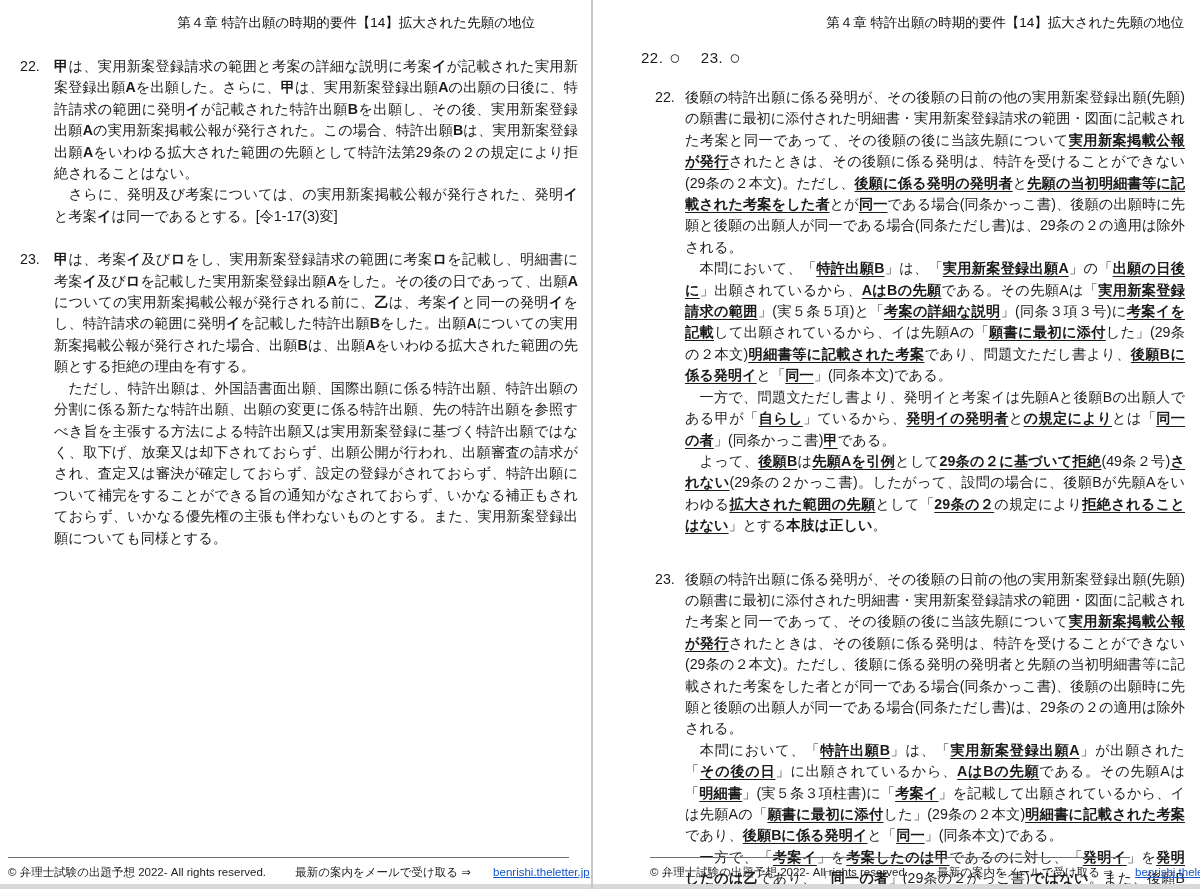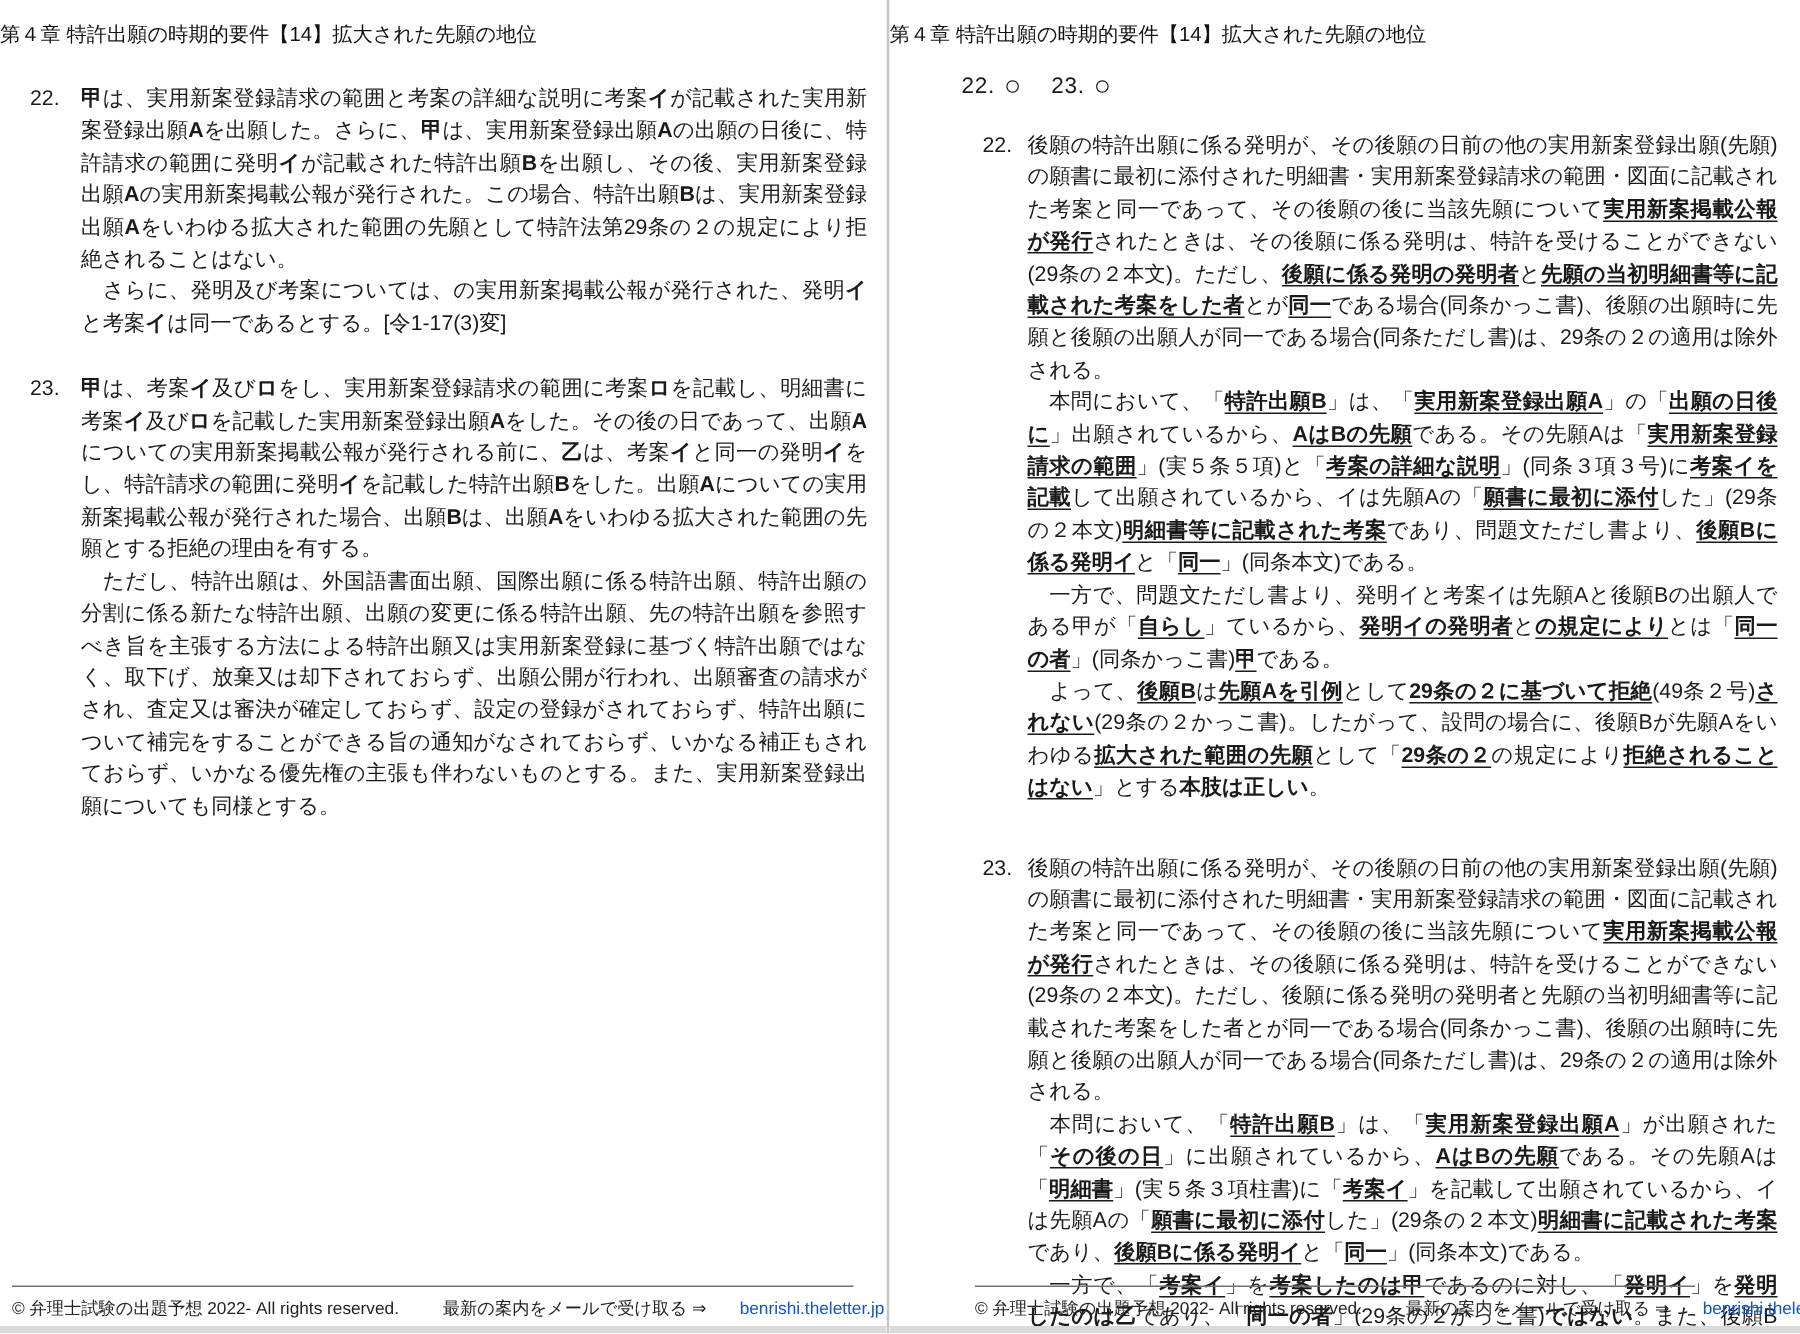--- a/index.html
+++ b/index.html
@@ -4,21 +4,21 @@
 <style>
   html,body{margin:0;padding:0;background:#ffffff;width:1200px;height:889px;overflow:hidden;}
   body{font-family:"Liberation Sans","DejaVu Sans",sans-serif;color:#1a1a1a;}
   .spread{display:flex;width:1200px;height:889px;}
   .page{position:relative;height:889px;box-sizing:border-box;background:#fff;overflow:hidden;}
   .page-left{width:591px;}
   .page-right{width:607px;}
   .divider{width:2px;height:889px;background:#c3c7c9;flex:none;}
   .page::after{content:"";position:absolute;left:0;right:0;bottom:0;height:5px;background:#d9d9d9;}
 
-  .page-header{font-size:13.5px;color:#111;margin-top:14px;text-align:left;white-space:nowrap;}
+  .page-header{font-size:13.5px;color:#111;margin-top:14px;text-align:right;white-space:nowrap;}
   .page-left .page-header{padding-right:56px;}
   .page-right .page-header{padding-right:16px;}
 
   .answers-row{margin:16px 0 2px 48px;font-size:15px;display:flex;align-items:center;gap:6px;}
   .answer-num{letter-spacing:0.5px;}
   .answer-mark{font-size:19px;line-height:1;margin-right:14px;}
 
   .items{margin-top:24px;}
   .page-left .items{padding:0 13px 0 20px;}
   .page-right .items{margin-top:20px;padding:0 15px 0 62px;}
@@ -34,21 +34,21 @@
   .seg-bu{font-weight:bold;text-decoration:underline;text-underline-offset:2.5px;}
 
   .page-footer{position:absolute;left:0;right:0;bottom:9px;}
   .footer-rule{border:none;border-top:1px solid #6f6f6f;margin:0 0 7px 0;}
   .page-left .footer-rule{margin-left:8px;margin-right:22px;}
   .page-right .footer-rule{margin-left:57px;margin-right:70px;}
   .footer-line{font-size:11.5px;color:#222;white-space:nowrap;}
   .page-left .footer-line{padding-left:8px;}
   .page-right .footer-line{padding-left:57px;}
   .footer-cta{margin-left:26px;}
-  .footer-link{color:#1155cc;cursor:pointer;padding-left:19px;}
+  .footer-link{color:#1155cc;text-decoration:underline;cursor:pointer;padding-left:19px;}
 </style>
 </head>
 <body>
 
 <div class="spread">
 
   <section class="page page-left">
     <div class="page-header">第４章 特許出願の時期的要件【14】拡大された先願の地位</div>
 
     <div class="items">

